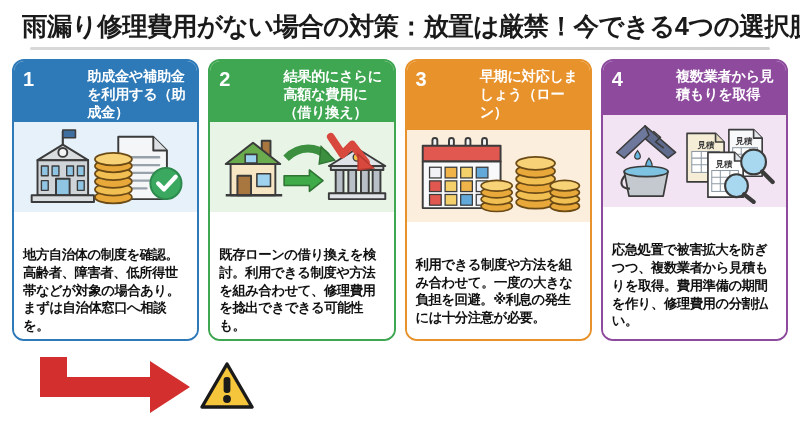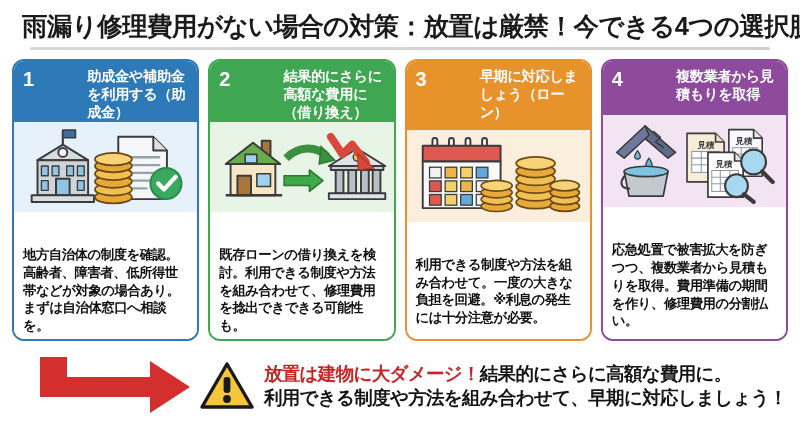--- a/index.html
+++ b/index.html
@@ -322,21 +322,15 @@
 
   <div class="footer">
     <svg class="big-arrow" width="160" height="62" viewBox="0 0 160 62">
       <polygon points="6,2 33,2 33,22 116,22 116,6 156,32 116,58 116,42 6,42" fill="#D32F2F"></polygon>
     </svg>
     <svg class="warn-tri" width="54" height="50" viewBox="0 0 54 50">
       <polygon points="27,3 52,46 2,46" fill="#F5C63C" stroke="#1a1a1a" stroke-width="3.4" stroke-linejoin="round"></polygon>
       <rect x="23.6" y="16" width="6.8" height="16" rx="3" fill="#1a1a1a"></rect>
       <circle cx="27" cy="38" r="3.9" fill="#1a1a1a"></circle>
     </svg>
-    <div class="footer-text">
-      <div class="f-line">
-        <span class="f-red">放置は建物に大ダメージ！</span><span class="f-blk">結果的にさらに高額な費用に。</span>
-      </div>
-      <div class="f-line f-blk">利用できる制度や方法を組み合わせて、早期に対応しましょう！</div>
-    </div>
   </div>
 
 </div>
 
 </body></html>

